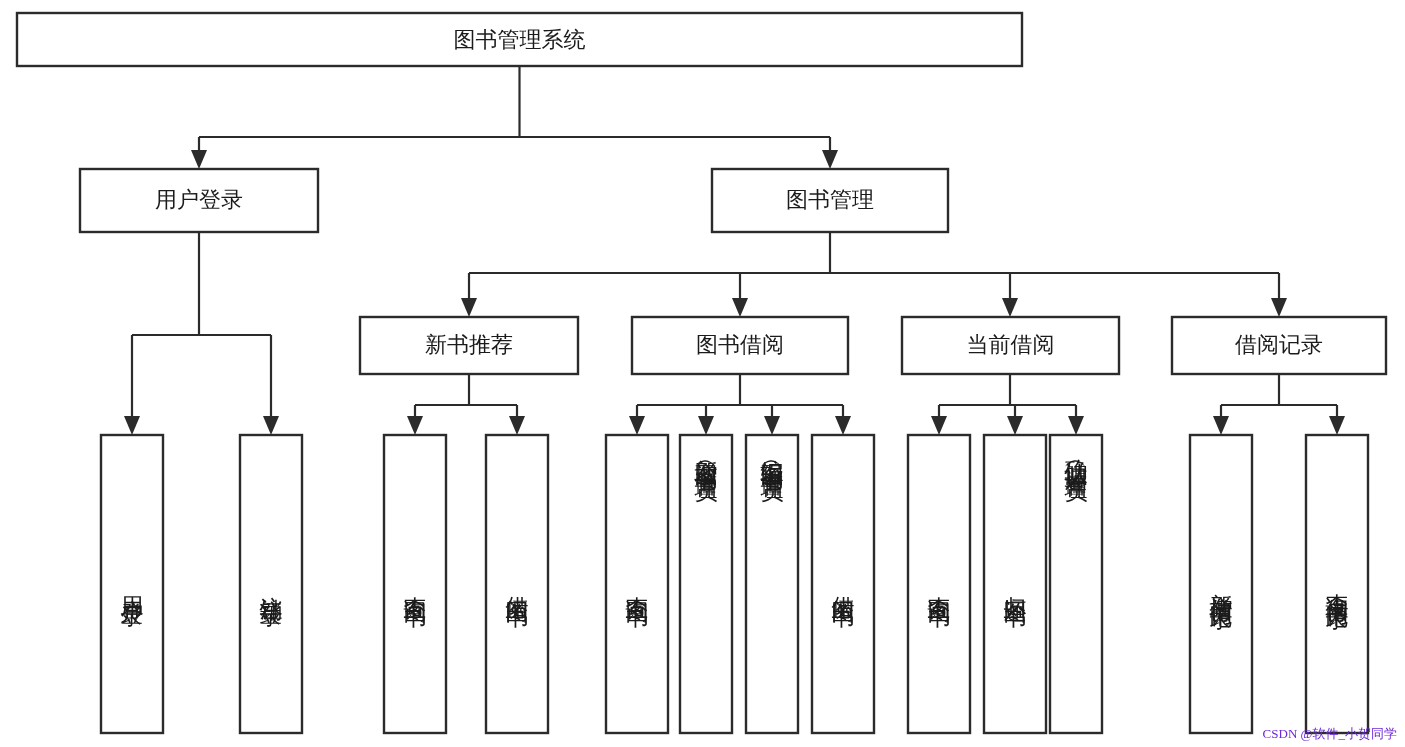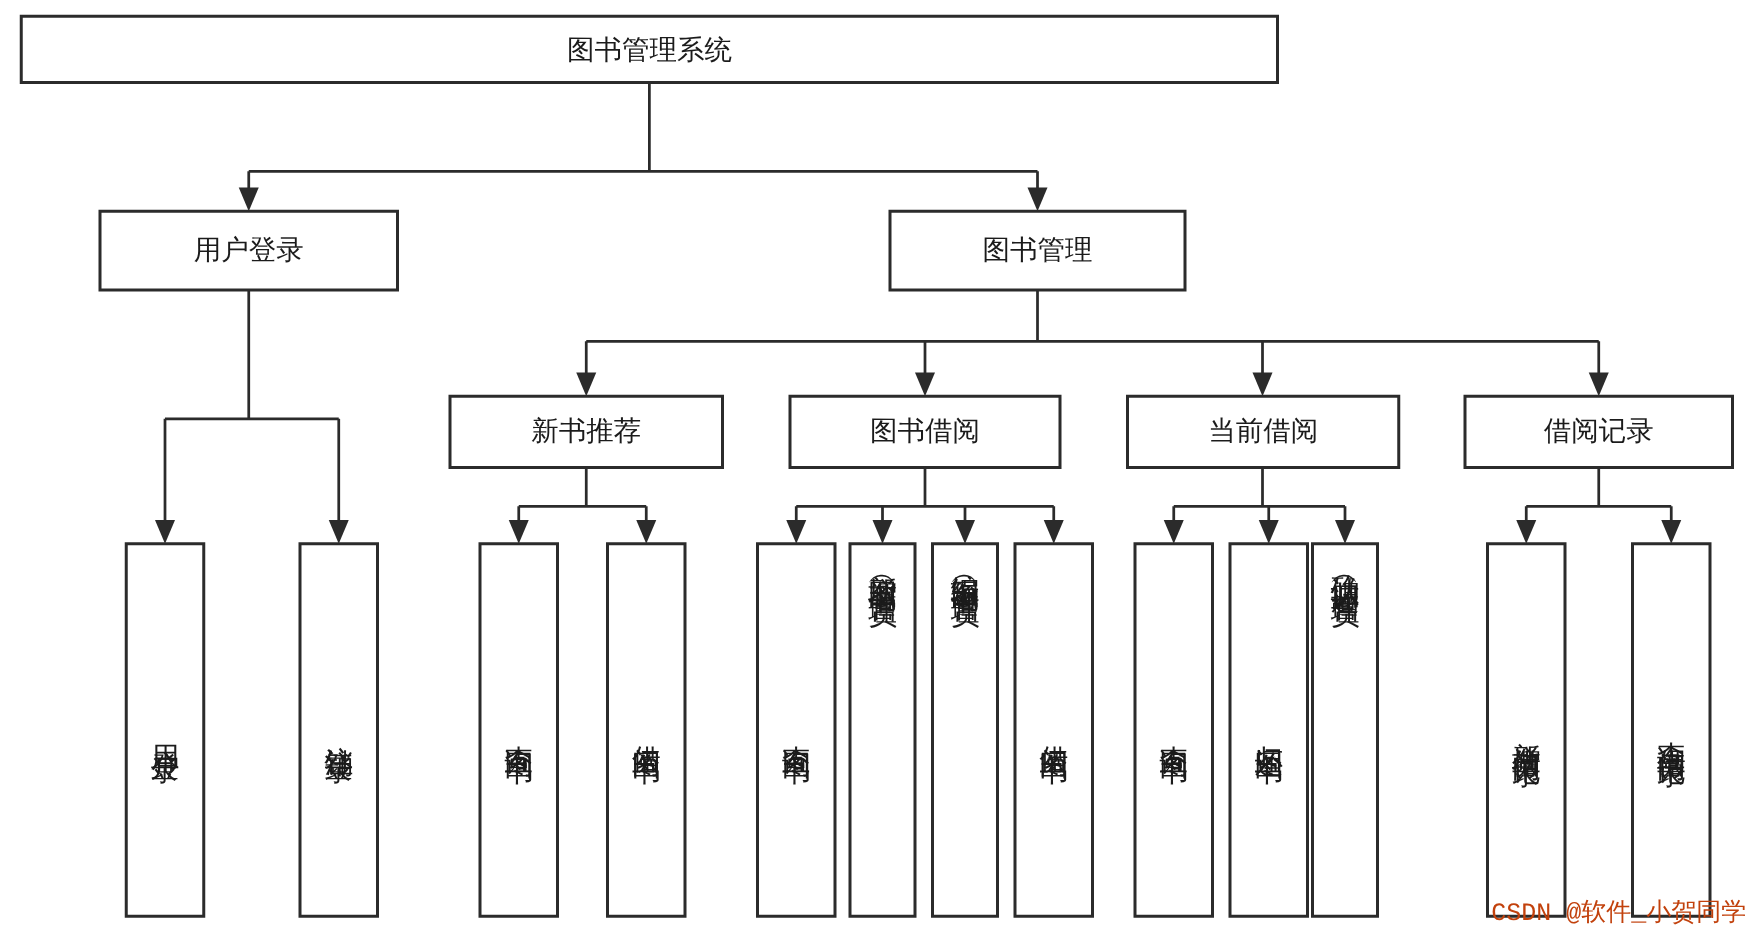--- a/index.html
+++ b/index.html
@@ -43,23 +43,23 @@
     text-anchor: middle;
     dominant-baseline: middle;
   }
   .label-h {
     font-size: 22px;
   }
   .watermark {
     position: absolute;
     right: 8px;
     bottom: 4px;
-    font-family: Liberation Mono, monospace;
-    font-size: 20px;
-    color: #c2410c;
+    font-family: Liberation Serif, serif;
+    font-size: 13px;
+    color: #6d28d9;
     white-space: nowrap;
     pointer-events: none;
   }
 </style>
 </head>
 <body>
 
 <svg id="diagram" viewBox="0 0 1405 747" xmlns="http://www.w3.org/2000/svg">
 
   <g>

